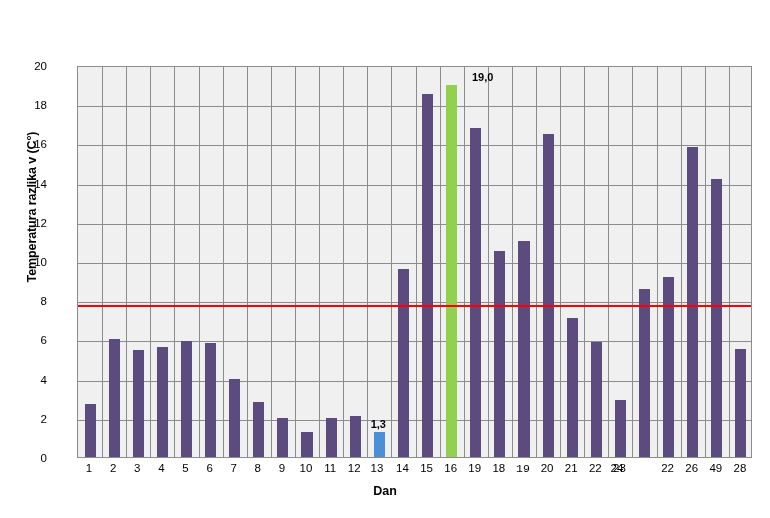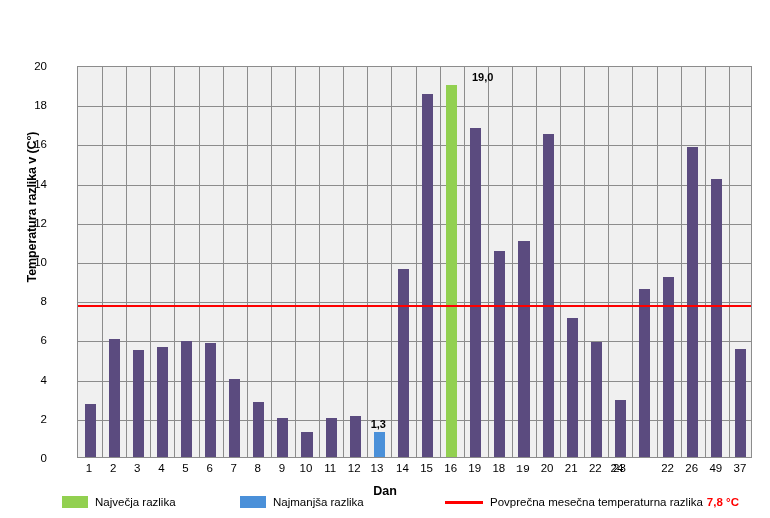--- a/index.html
+++ b/index.html
@@ -275,37 +275,22 @@
       <div class="xtick" style="left: 498.875px;">18</div>
       <div class="xtick" style="left: 522.982px; font-family: Liberation Mono, monospace;">19</div>
       <div class="xtick" style="left: 547.089px;">20</div>
       <div class="xtick" style="left: 571.196px;">21</div>
       <div class="xtick" style="left: 595.304px;">22</div>
       <div class="xtick" style="left: 619.411px;">23</div>
       <div class="xtick" style="left: 617px; text-align: center;">24</div>
       <div class="xtick" style="left: 667.625px;">22</div>
       <div class="xtick" style="left: 691.732px;">26</div>
       <div class="xtick" style="left: 715.839px;">49</div>
-      <div class="xtick" style="left: 739.946px;">37</div>
+      <div class="xtick" style="left: 739.946px;">28</div>
     </div>
   <div id="labels-layer">
       <div class="bar-label" style="left: 378.339px; top: 417.52px;">1,3</div>
       <div class="bar-label" style="left: 450.661px; top: 70.6px; margin-left: 32px;">19,0</div>
     </div>
 
   <div id="x-axis-title">Dan</div>
 
-  <div id="legend">
-      <div class="legend-item" style="left: 62px; top: 0px;">
-        <span class="legend-swatch" style="background: rgb(146, 208, 80);"></span>
-        <span>Največja razlika</span>
-      </div>
-      <div class="legend-item" style="left: 240px; top: 0px;">
-        <span class="legend-swatch" style="background: rgb(74, 144, 217);"></span>
-        <span>Najmanjša razlika</span>
-      </div>
-      <div class="legend-item" style="left: 445px; top: 0px;">
-        <span class="legend-line" style="background: rgb(255, 0, 0);"></span>
-        <span>Povprečna mesečna temperaturna razlika</span>
-        <span class="legend-accent">7,8 °C</span>
-      </div>
-    </div>
 </div>
 
 </body></html>

